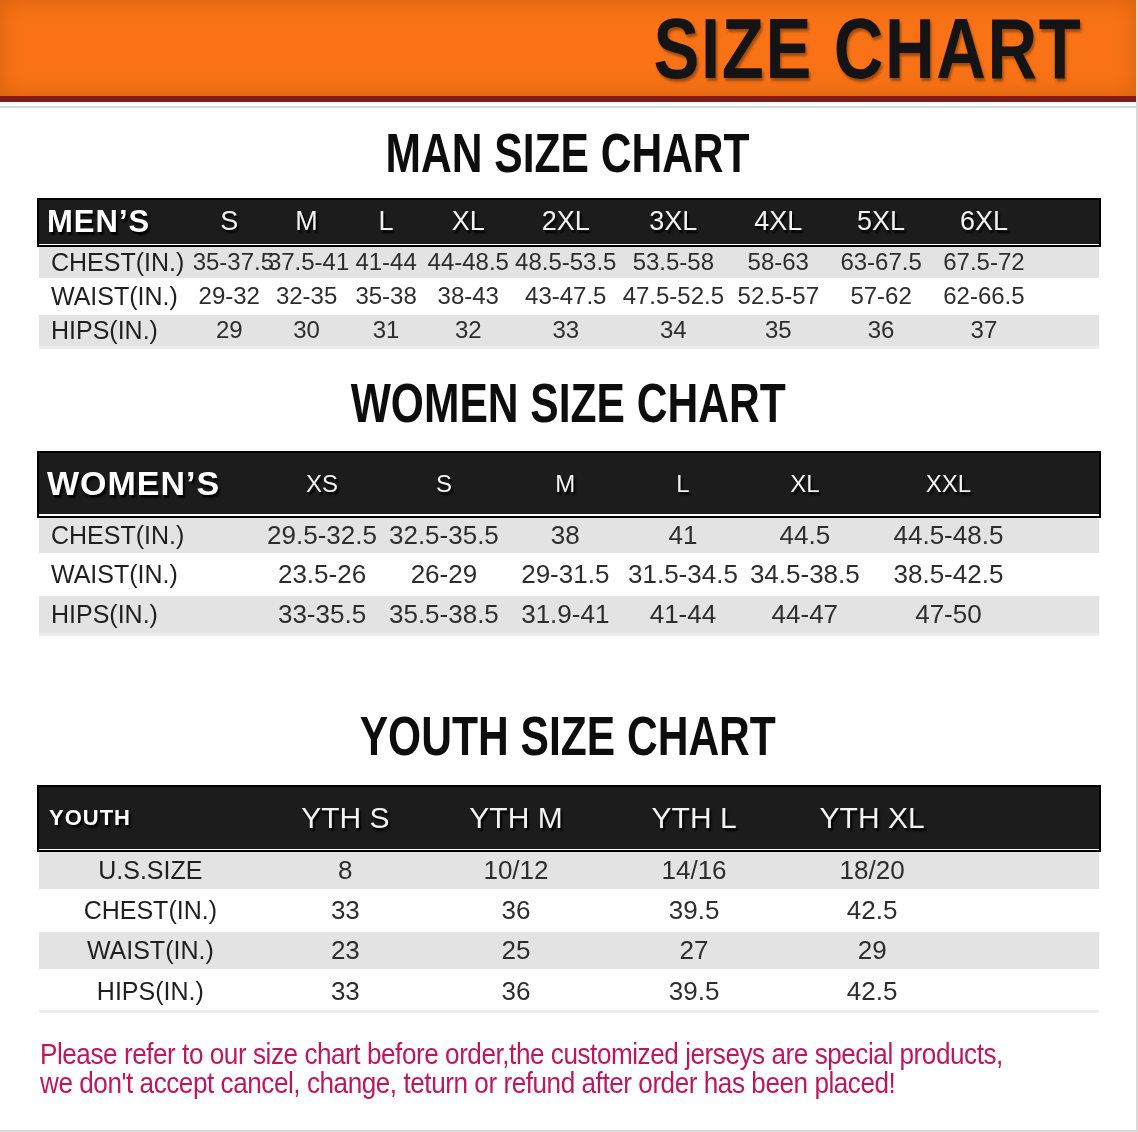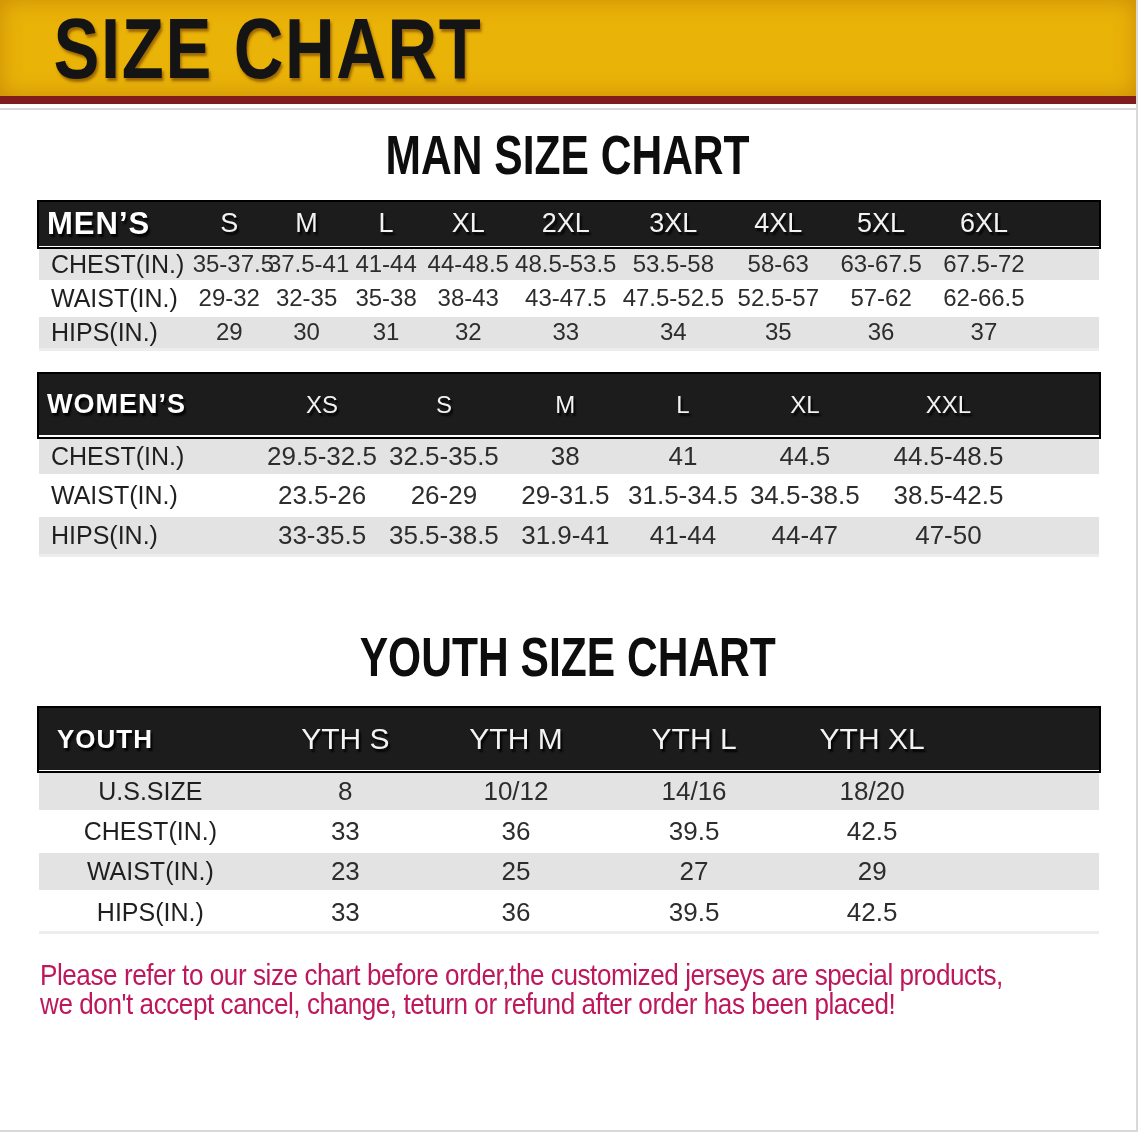--- a/index.html
+++ b/index.html
@@ -9,24 +9,24 @@
     box-sizing:border-box;
     background:#ffffff;
     border-right:2px solid #d9d9d9;
     border-bottom:2px solid #d9d9d9;
     font-family:"Liberation Sans", sans-serif;
     overflow:hidden;
   }
   
   .banner {
     height:96px;
-    background:#eab308;
-    border-bottom:8px solid #7f1d1d;
+    background:#f97316;
+    border-bottom:6px solid #7f1d1d;
     box-shadow: inset 0 0 22px rgba(140,65,0,.35);
-    display:flex; align-items:center; justify-content:flex-start;
+    display:flex; align-items:center; justify-content:flex-end;
   }
   .banner-title {
     display:inline-block;
     font-size:86px; font-weight:800; color:#141414;
     letter-spacing:2px; line-height:1;
     transform:scaleX(.8);
     text-shadow:2px 3px 3px rgba(90,40,0,.55);
     white-space:nowrap;
   }
   .banner-hairline { height:2px; background:#d8d8d8; margin-top:4px; }
@@ -55,22 +55,22 @@
   .tbl-men   thead tr { height:45px; }
   .tbl-women thead tr { height:63px; }
   .tbl-youth thead tr { height:63px; }
   table.size-table thead tr { outline:2px solid #000; }
   th.lbl {
     color:#ffffff; font-weight:700; text-align:left;
     padding-left:8px; letter-spacing:1px;
     text-shadow:2px 3px 2px rgba(0,0,0,.9);
   }
   .tbl-men   th.lbl { font-size:31px; }
-  .tbl-women th.lbl { font-size:27px;margin-left:12px; }
-  .tbl-youth th.lbl { font-size:26px; padding-left:18px; }
+  .tbl-women th.lbl { font-size:34px;margin-left:12px; }
+  .tbl-youth th.lbl { font-size:22px; padding-left:10px; }
   th.size {
     color:#f2f2f2; font-weight:400; text-align:center;
     text-shadow:2px 3px 2px rgba(0,0,0,.9);
   }
   .tbl-men   th.size { font-size:27px; }
   .tbl-women th.size { font-size:24px; }
   .tbl-youth th.size { font-size:30px; }
   tbody tr { border-top:3px solid #ffffff; }
   .tbl-men   tbody tr { height:33px; }
   .tbl-women tbody tr { height:39px; border-top:4px solid #ffffff; }
@@ -171,20 +171,23 @@
           <td class="val">33</td>
           <td class="val">34</td>
           <td class="val">35</td>
           <td class="val">36</td>
           <td class="val">37</td>
           <td class="val"></td>
         </tr>
       </tbody>
     </table>
 
+  <div class="heading-wrap hw-women">
+    <span class="section-heading">WOMEN SIZE CHART</span>
+  </div>
   <table class="size-table tbl-women">
       <colgroup>
         <col style="width: 21.1%;">
         <col style="width: 11.2%;">
         <col style="width: 11.8%;">
         <col style="width: 11.1%;">
         <col style="width: 11.1%;">
         <col style="width: 11.9%;">
         <col style="width: 15.2%;">
         <col style="width: 6.6%;">

